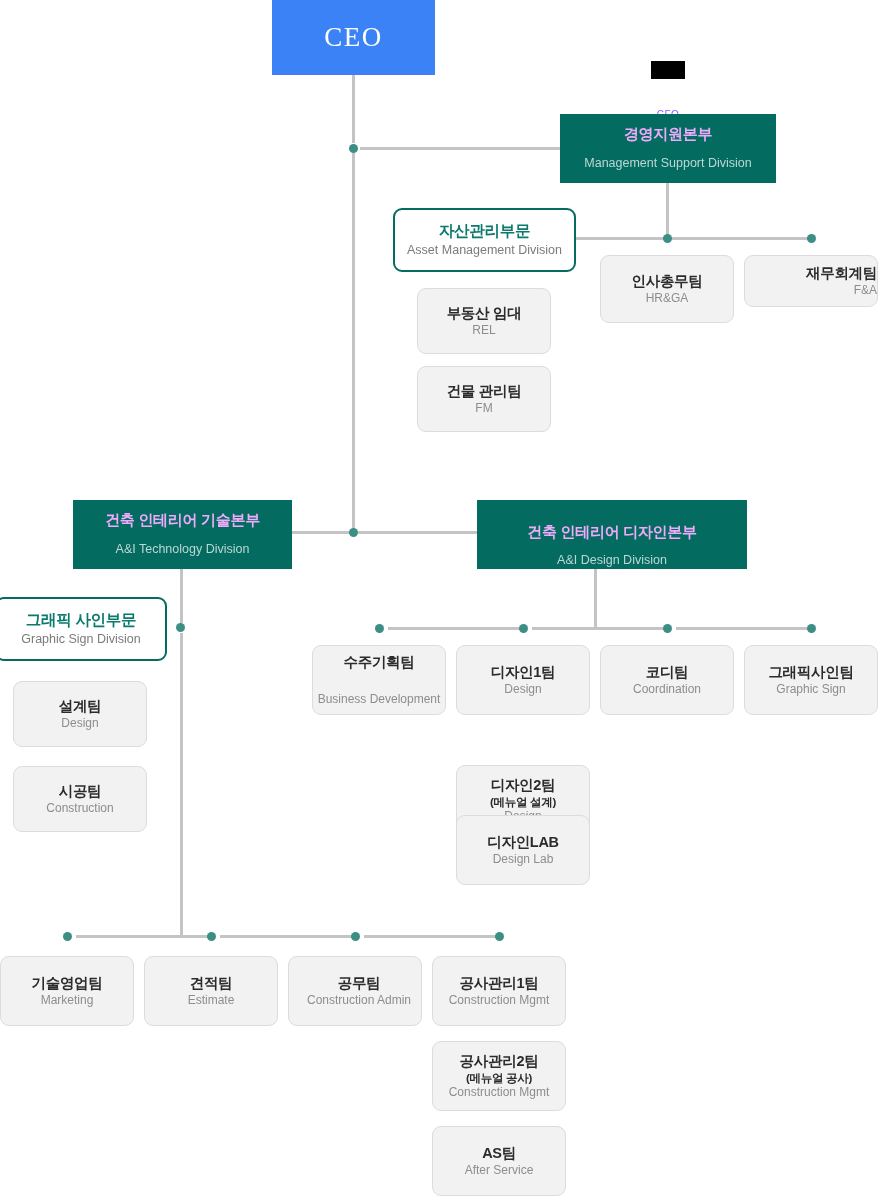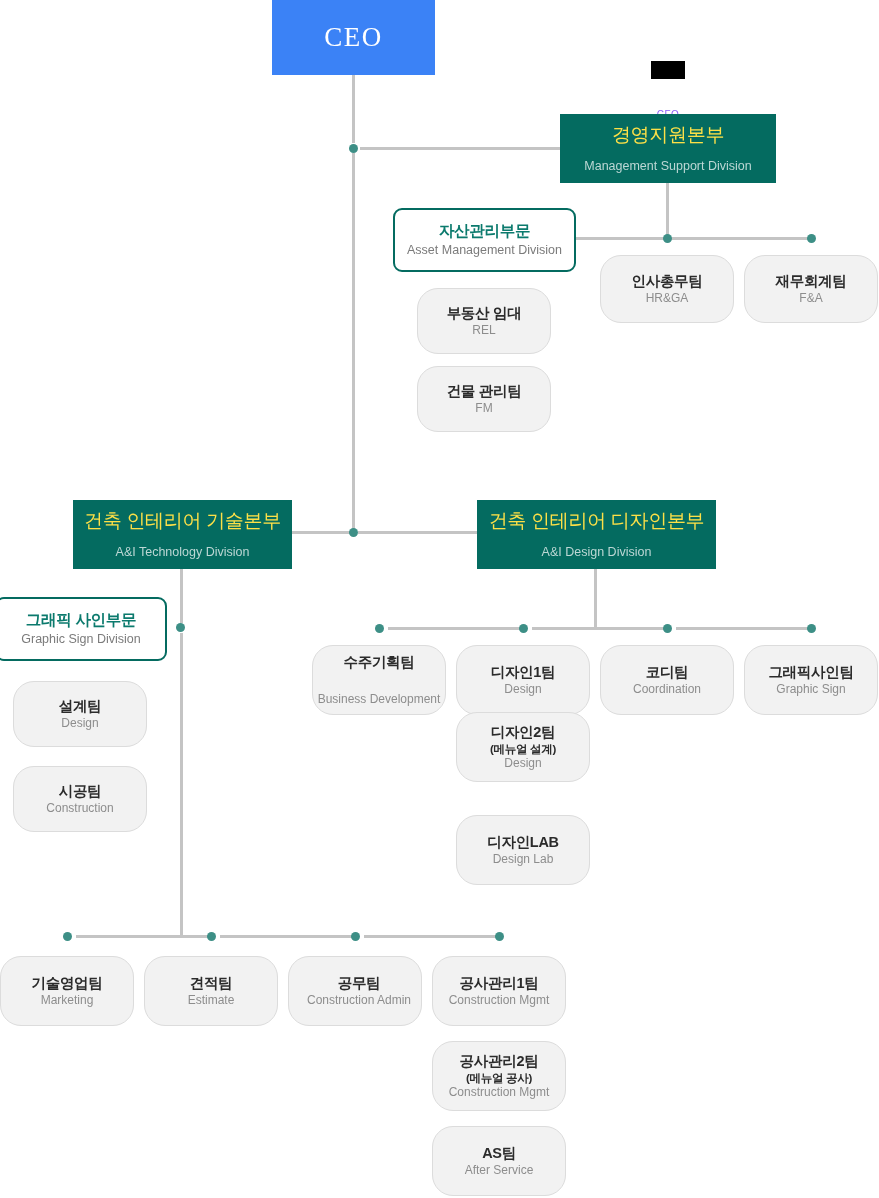--- a/index.html
+++ b/index.html
@@ -26,23 +26,23 @@
     text-align: center;
     line-height: 1.25;
   }
 
   
   .node.solid {
     background: #046b60;
     border-radius: 0;
   }
   .node.solid .ko {
-    color: #fde047;
-    font-size: 19px;
-    font-weight: normal;
+    color: #f0abfc;
+    font-size: 15px;
+    font-weight: bold;
     letter-spacing: -0.3px;
   }
   .node.solid .en {
     color: #bcd7d4;
     font-size: 12.5px;
     font-weight: normal;
     margin-top: 12px;
   }
 
   
@@ -72,21 +72,21 @@
   .node.outline .en {
     color: #7b7b7b;
     font-size: 12.5px;
     margin-top: 3px;
   }
 
   
   .node.team {
     background: #f2f2f2;
     border: 1px solid #dcdcdc;
-    border-radius: 21px;
+    border-radius: 9px;
   }
   .node.team .ko {
     color: #2b2b2b;
     font-size: 14.5px;
     font-weight: bold;
     letter-spacing: -0.3px;
   }
   .node.team .ko2 {
     color: #2b2b2b;
     font-size: 11.5px;
@@ -157,21 +157,21 @@
 
   <div class="conn h" style="left:575px; top:237px; width:240px; height:3px;"></div>
   <div class="dot" style="left:663px; top:234px;"></div>
   <div class="dot" style="left:807px; top:234px;"></div>
 
   <div class="node team" style="left:600px; top:255px; width:134px; height:68px;">
     <span class="ko">인사총무팀</span>
     <span class="en">HR&amp;GA</span>
   </div>
 
-  <div class="node team" style="left:744px; top:255px; width:134px; height:68px;">
+  <div class="node team" style="left:744px; top:255px; width:134px; height:52px;align-items:flex-end;">
     <span class="ko">재무회계팀</span>
     <span class="en">F&amp;A</span>
   </div>
 
   <div class="node outline" style="left:393px; top:208px; width:183px; height:64px;">
     <span class="ko">자산관리부문</span>
     <span class="en">Asset Management Division</span>
   </div>
 
   <div class="node team" style="left:417px; top:288px; width:134px; height:66px;">
@@ -186,21 +186,21 @@
 
   <div class="conn h" style="left:292px; top:531px; width:60px; height:3px;"></div>
   <div class="conn h" style="left:358px; top:531px; width:120px; height:3px;"></div>
   <div class="dot" style="left:349px; top:528px;"></div>
 
   <div class="node solid" style="left:73px; top:500px; width:219px; height:69px;">
     <span class="ko">건축 인테리어 기술본부</span>
     <span class="en">A&amp;I Technology Division</span>
   </div>
 
-  <div class="node solid" style="left:477px; top:500px; width:239px; height:69px;">
+  <div class="node solid" style="left:477px; top:500px; width:270px; height:69px;justify-content:flex-end;">
     <span class="ko">건축 인테리어 디자인본부</span>
     <span class="en">A&amp;I Design Division</span>
   </div>
 
   <div class="conn v" style="left:180px; top:569px; width:3px; height:54px;"></div>
   <div class="dot" style="left:176px; top:623px;"></div>
   <div class="conn v" style="left:180px; top:633px; width:3px; height:303px;"></div>
 
   <div class="node outline" style="left:-5px; top:597px; width:172px; height:64px;">
     <span class="ko">그래픽 사인부문</span>
@@ -241,21 +241,21 @@
   <div class="node team" style="left:600px; top:645px; width:134px; height:70px;">
     <span class="ko">코디팀</span>
     <span class="en">Coordination</span>
   </div>
 
   <div class="node team" style="left:744px; top:645px; width:134px; height:70px;">
     <span class="ko">그래픽사인팀</span>
     <span class="en">Graphic Sign</span>
   </div>
 
-  <div class="node team" style="left:456px; top:712px; width:134px; height:70px;">
+  <div class="node team" style="left:456px; top:765px; width:134px; height:70px;">
     <span class="ko">디자인2팀</span>
     <span class="ko2">(메뉴얼 설계)</span>
     <span class="en">Design</span>
   </div>
 
   <div class="node team" style="left:456px; top:815px; width:134px; height:70px;">
     <span class="ko">디자인LAB</span>
     <span class="en">Design Lab</span>
   </div>
 

